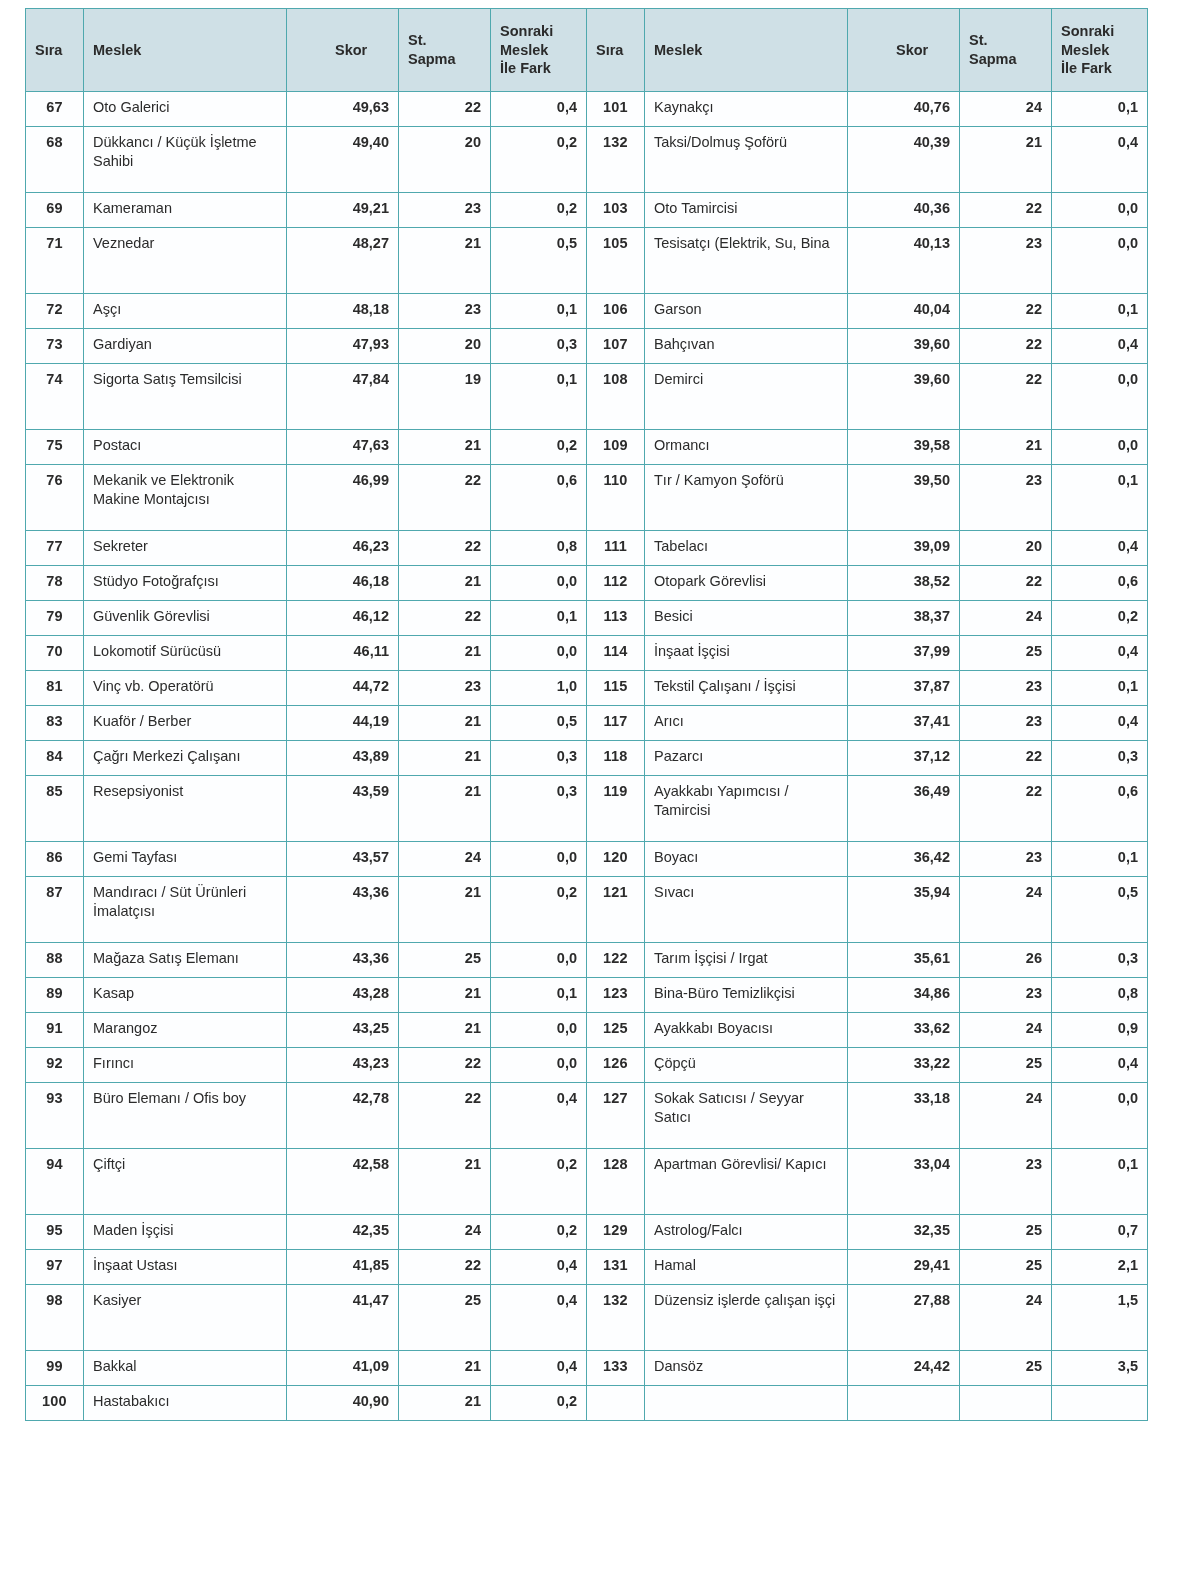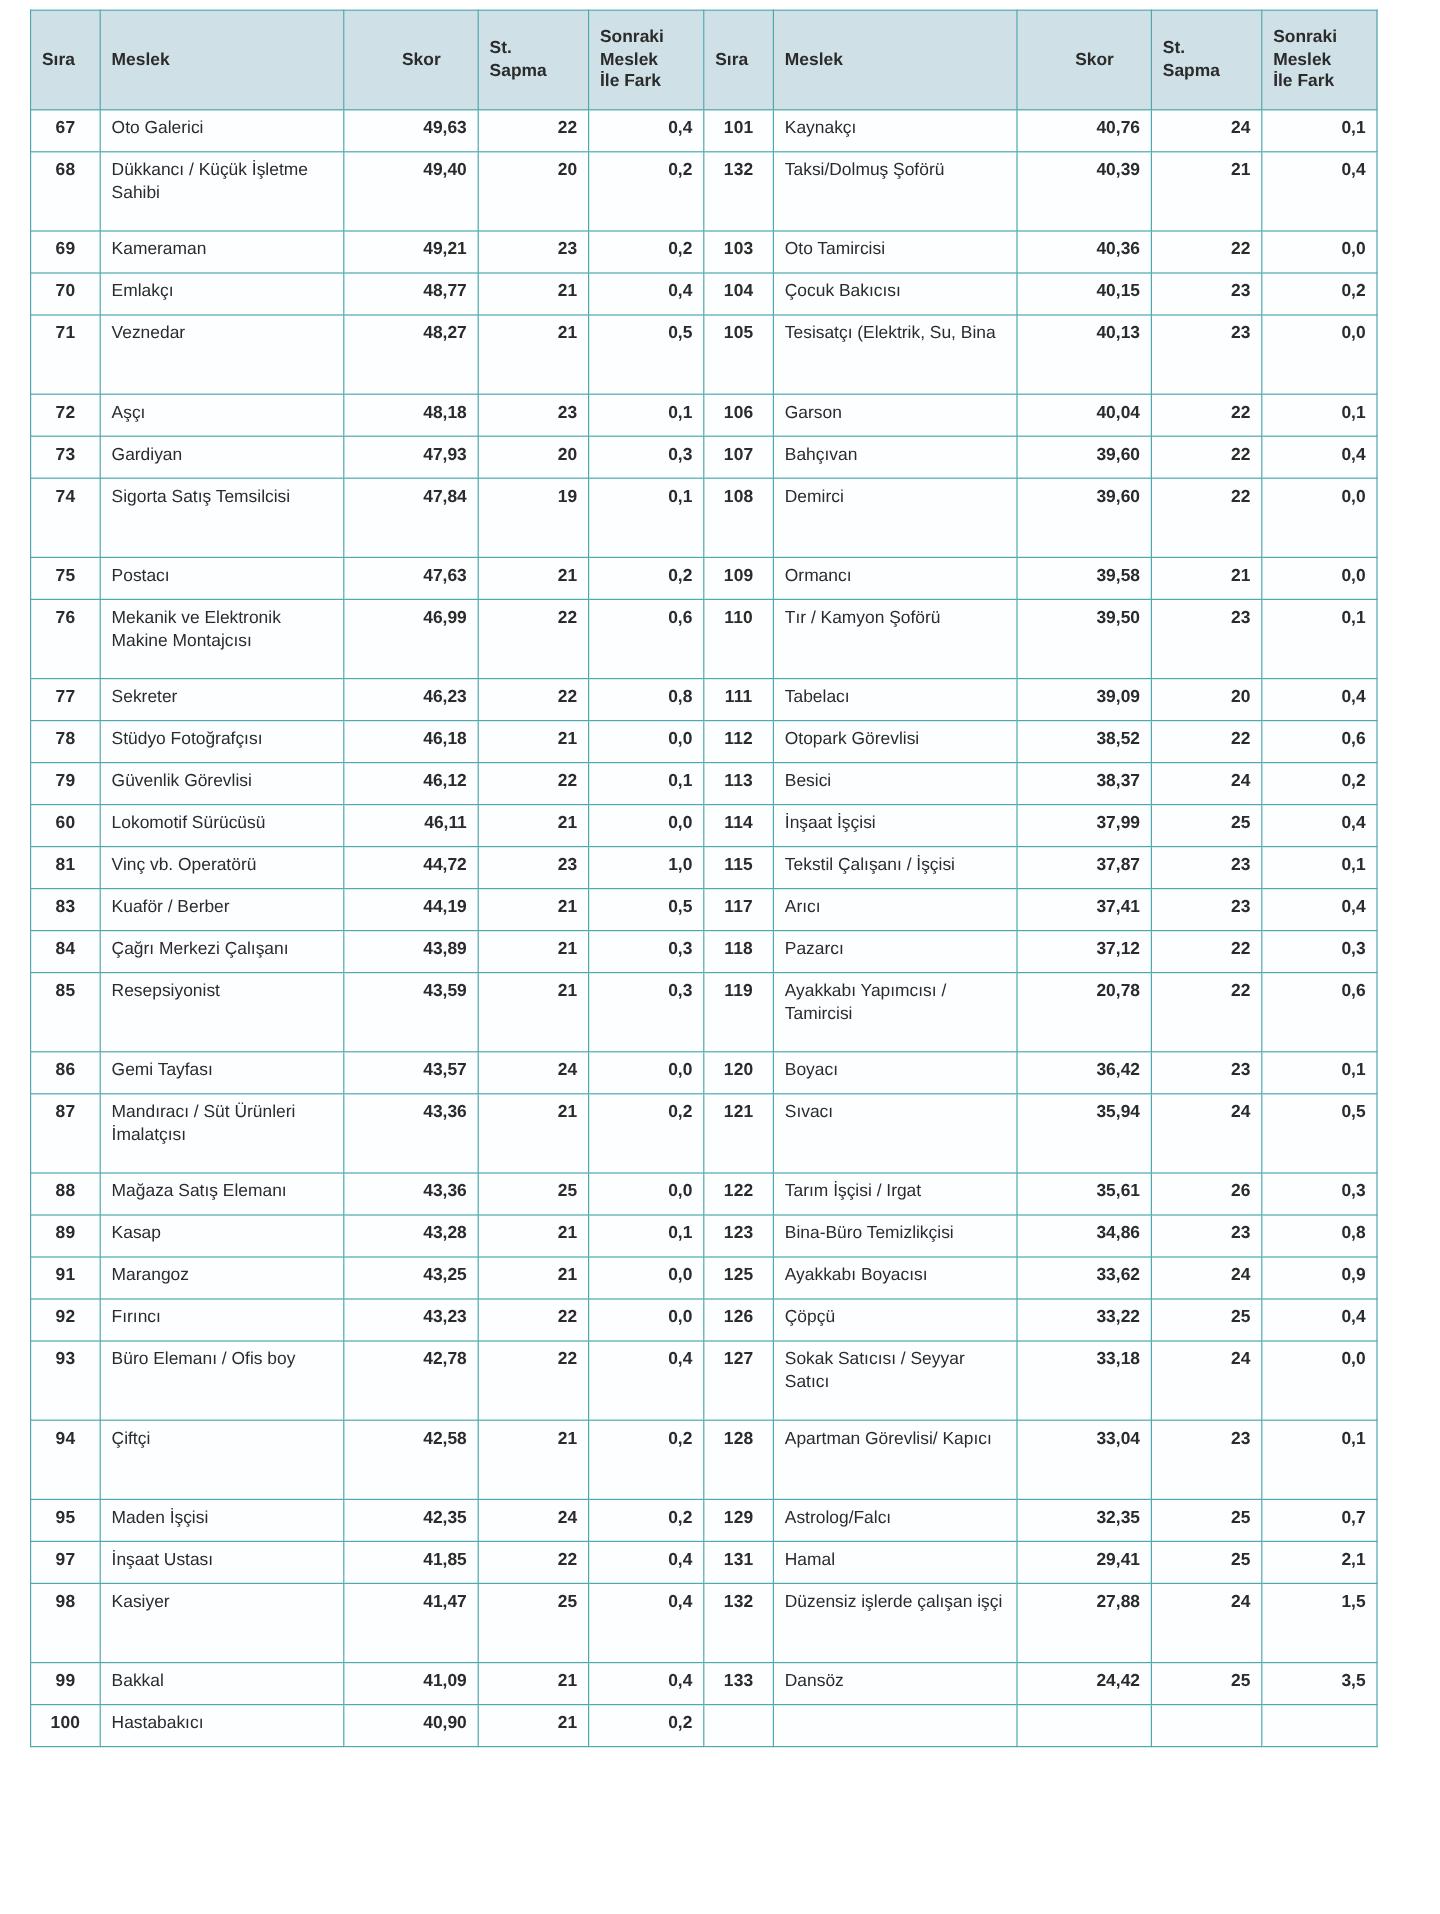--- a/index.html
+++ b/index.html
@@ -147,32 +147,20 @@
           <td class="cell-meslek">Kameraman</td>
           <td class="cell-skor">49,21</td>
           <td class="cell-sapma">23</td>
           <td class="cell-fark">0,2</td>
           <td class="cell-sira">103</td>
           <td class="cell-meslek">Oto Tamircisi</td>
           <td class="cell-skor">40,36</td>
           <td class="cell-sapma">22</td>
           <td class="cell-fark">0,0</td>
         </tr>
-        <tr class="r1">
-          <td class="cell-sira">70</td>
-          <td class="cell-meslek">Emlakçı</td>
-          <td class="cell-skor">48,77</td>
-          <td class="cell-sapma">21</td>
-          <td class="cell-fark">0,4</td>
-          <td class="cell-sira">104</td>
-          <td class="cell-meslek">Çocuk Bakıcısı</td>
-          <td class="cell-skor">40,15</td>
-          <td class="cell-sapma">23</td>
-          <td class="cell-fark">0,2</td>
-        </tr>
         <tr class="r2">
           <td class="cell-sira">71</td>
           <td class="cell-meslek">Veznedar</td>
           <td class="cell-skor">48,27</td>
           <td class="cell-sapma">21</td>
           <td class="cell-fark">0,5</td>
           <td class="cell-sira">105</td>
           <td class="cell-meslek">Tesisatçı (Elektrik, Su, Bina</td>
           <td class="cell-skor">40,13</td>
           <td class="cell-sapma">23</td>
@@ -268,21 +256,21 @@
           <td class="cell-skor">46,12</td>
           <td class="cell-sapma">22</td>
           <td class="cell-fark">0,1</td>
           <td class="cell-sira">113</td>
           <td class="cell-meslek">Besici</td>
           <td class="cell-skor">38,37</td>
           <td class="cell-sapma">24</td>
           <td class="cell-fark">0,2</td>
         </tr>
         <tr class="r1">
-          <td class="cell-sira">60</td>
+          <td class="cell-sira">70</td>
           <td class="cell-meslek">Lokomotif Sürücüsü</td>
           <td class="cell-skor">46,11</td>
           <td class="cell-sapma">21</td>
           <td class="cell-fark">0,0</td>
           <td class="cell-sira">114</td>
           <td class="cell-meslek">İnşaat İşçisi</td>
           <td class="cell-skor">37,99</td>
           <td class="cell-sapma">25</td>
           <td class="cell-fark">0,4</td>
         </tr>
@@ -323,21 +311,21 @@
           <td class="cell-fark">0,3</td>
         </tr>
         <tr class="r2">
           <td class="cell-sira">85</td>
           <td class="cell-meslek">Resepsiyonist</td>
           <td class="cell-skor">43,59</td>
           <td class="cell-sapma">21</td>
           <td class="cell-fark">0,3</td>
           <td class="cell-sira">119</td>
           <td class="cell-meslek">Ayakkabı Yapımcısı / Tamircisi</td>
-          <td class="cell-skor">20,78</td>
+          <td class="cell-skor">36,49</td>
           <td class="cell-sapma">22</td>
           <td class="cell-fark">0,6</td>
         </tr>
         <tr class="r1">
           <td class="cell-sira">86</td>
           <td class="cell-meslek">Gemi Tayfası</td>
           <td class="cell-skor">43,57</td>
           <td class="cell-sapma">24</td>
           <td class="cell-fark">0,0</td>
           <td class="cell-sira">120</td>

